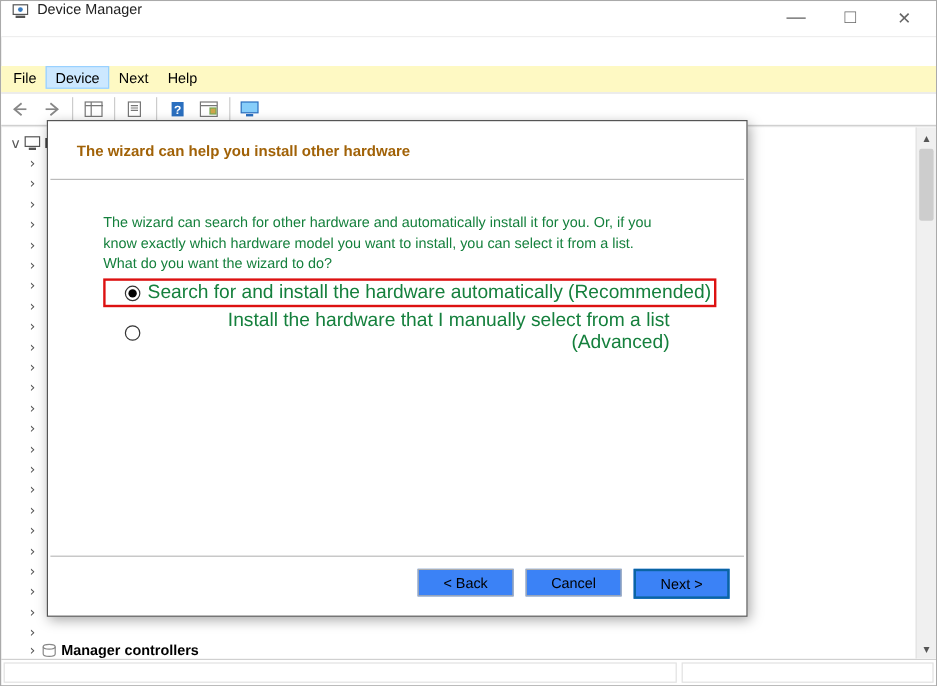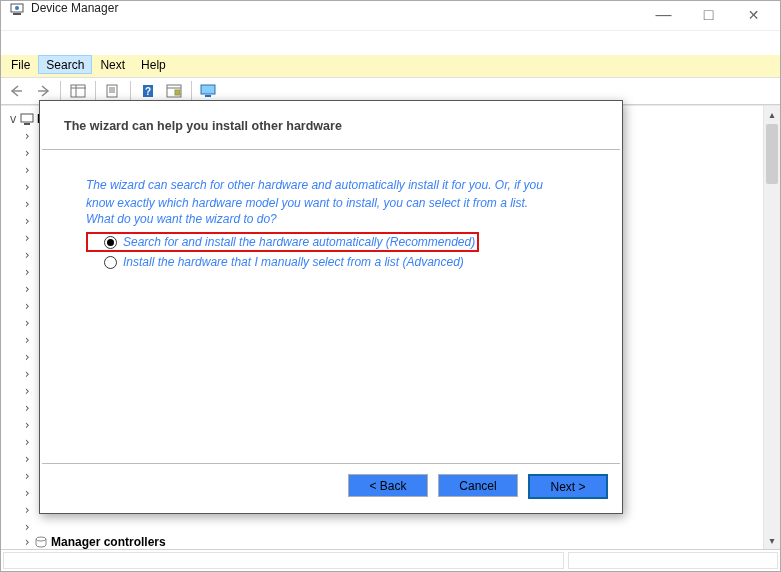--- a/index.html
+++ b/index.html
@@ -43,27 +43,27 @@
 
 
 .statusbar { height:22px; border-top:1px solid #d0d0d0; display:flex; }
 .statusbar .cell { border:1px solid #e2e2e2; margin:2px; }
 .statusbar .cell:first-child { flex:1; }
 .statusbar .cell:last-child { width:210px; }
 
 
 .dialog { position: absolute; left: 39px; top: 100px; width: 584px; height: 414px; background: #fff; box-shadow: 2px 3px 10px rgba(0,0,0,0.35); border: 1px solid #555; display:flex; flex-direction:column; }
 .dialog .d-title { background: #2f2f2f; color: #fff; font-size: 12px; padding: 7px 10px; }
-.dialog .d-header { padding: 18px 24px 16px 24px; font-size: 12.5px; font-weight: bold; color: #404040; }
+.dialog .d-header { padding: 18px 24px 16px 24px; font-size: 12.5px; font-weight: bold; color: #a16207; }
 .d-sep { height:1px; border-top:1px solid #bbb; margin: 0 2px 0 2px; }
-.dialog .d-body { flex:1; padding: 26px 60px 10px 46px; font-size: 12px; color: #3b82f6; font-style: italic; }
+.dialog .d-body { flex:1; padding: 26px 60px 10px 46px; font-size: 12px; color: #15803d; }
 .d-desc { line-height: 1.5; }
 .d-question { }
 .d-options { margin-top: 6px; }
-.radio-row { display:flex; align-items:center; padding: 3px 4px 3px 18px; font-size: 12px; text-align: right; }
+.radio-row { display:flex; align-items:center; padding: 3px 4px 3px 18px; font-size: 16px; text-align: right; }
 .radio-row.highlight { border: 2px solid #d11; padding: 1px 2px 1px 16px; width: max-content; }
 .radio { width: 13px; height: 13px; border: 1px solid #333; border-radius: 50%; margin-right: 6px; display:flex;align-items:center;justify-content:center; flex-shrink:0;}
 .radio.checked::after { content:""; width:7px; height:7px; background:#000; border-radius:50%; }
 
 .d-footer { padding: 10px 14px 14px 14px; display:flex; justify-content:flex-end; gap: 10px; }
 .btn { min-width: 80px; height: 23px; background: #3b82f6; border: 1px solid #adadad; font-size: 12px; display:flex;align-items:center;justify-content:center; color:#000; }
 .btn.primary { border: 2px solid #0a64a4; padding:0; min-width:80px; height:25px; }
 </style>
 </head>
 <body>
@@ -85,21 +85,21 @@
     <div class="ctrl">
         <span>□</span>
       </div>
     <div class="ctrl close">
         <span>✕</span>
       </div>
   </div>
 
   <div class="menubar">
     <div class="menu-item">File</div>
-    <div class="menu-item sel">Search</div>
+    <div class="menu-item sel">Device</div>
     <div class="menu-item">Next</div>
     <div class="menu-item">Help</div>
   </div>
 
   <div class="toolbar">
     <div class="tb-btn">
       <svg width="16" height="14" viewBox="0 0 16 14">
           <path d="M9 2 L3 7 L9 12" fill="none" stroke="#888" stroke-width="1.5"></path>
           <rect x="3" y="6.3" width="10" height="1.4" fill="#888"></rect>
         </svg>

